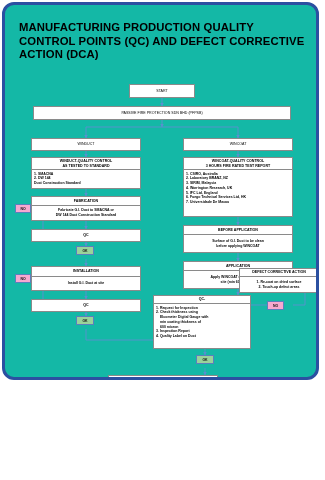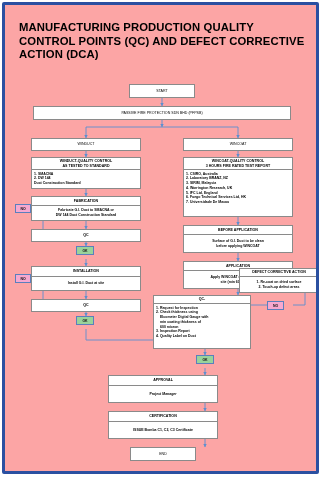--- a/index.html
+++ b/index.html
@@ -2,22 +2,22 @@
 <html><head>
 <meta charset="utf-8">
 <style>
   html,body{margin:0;padding:0;}
   body{
     width:325px;height:480px;overflow:hidden;
     background:#ffffff;
     font-family:"Liberation Sans", sans-serif;
   }
   #frame{
-    position:absolute;left:2px;top:2px;width:317px;height:472px;
-    border:3px solid #2b50a1;border-radius:2px;background:#fca5a5;
+    position:absolute;left:2px;top:2px;width:317px;height:378px;
+    border:3px solid #2b50a1;border-radius:12px;background:#14b8a6;
     box-sizing:border-box;overflow:hidden;
   }
   #title{
     position:absolute;left:14px;top:16px;width:290px;
     font-size:11.3px;font-weight:bold;line-height:13.5px;color:#000;
     letter-spacing:0.1px;
   }
   .box{
     position:absolute;box-sizing:border-box;
     border:1px solid #8a8a8a;background:#ffffff;color:#000;

